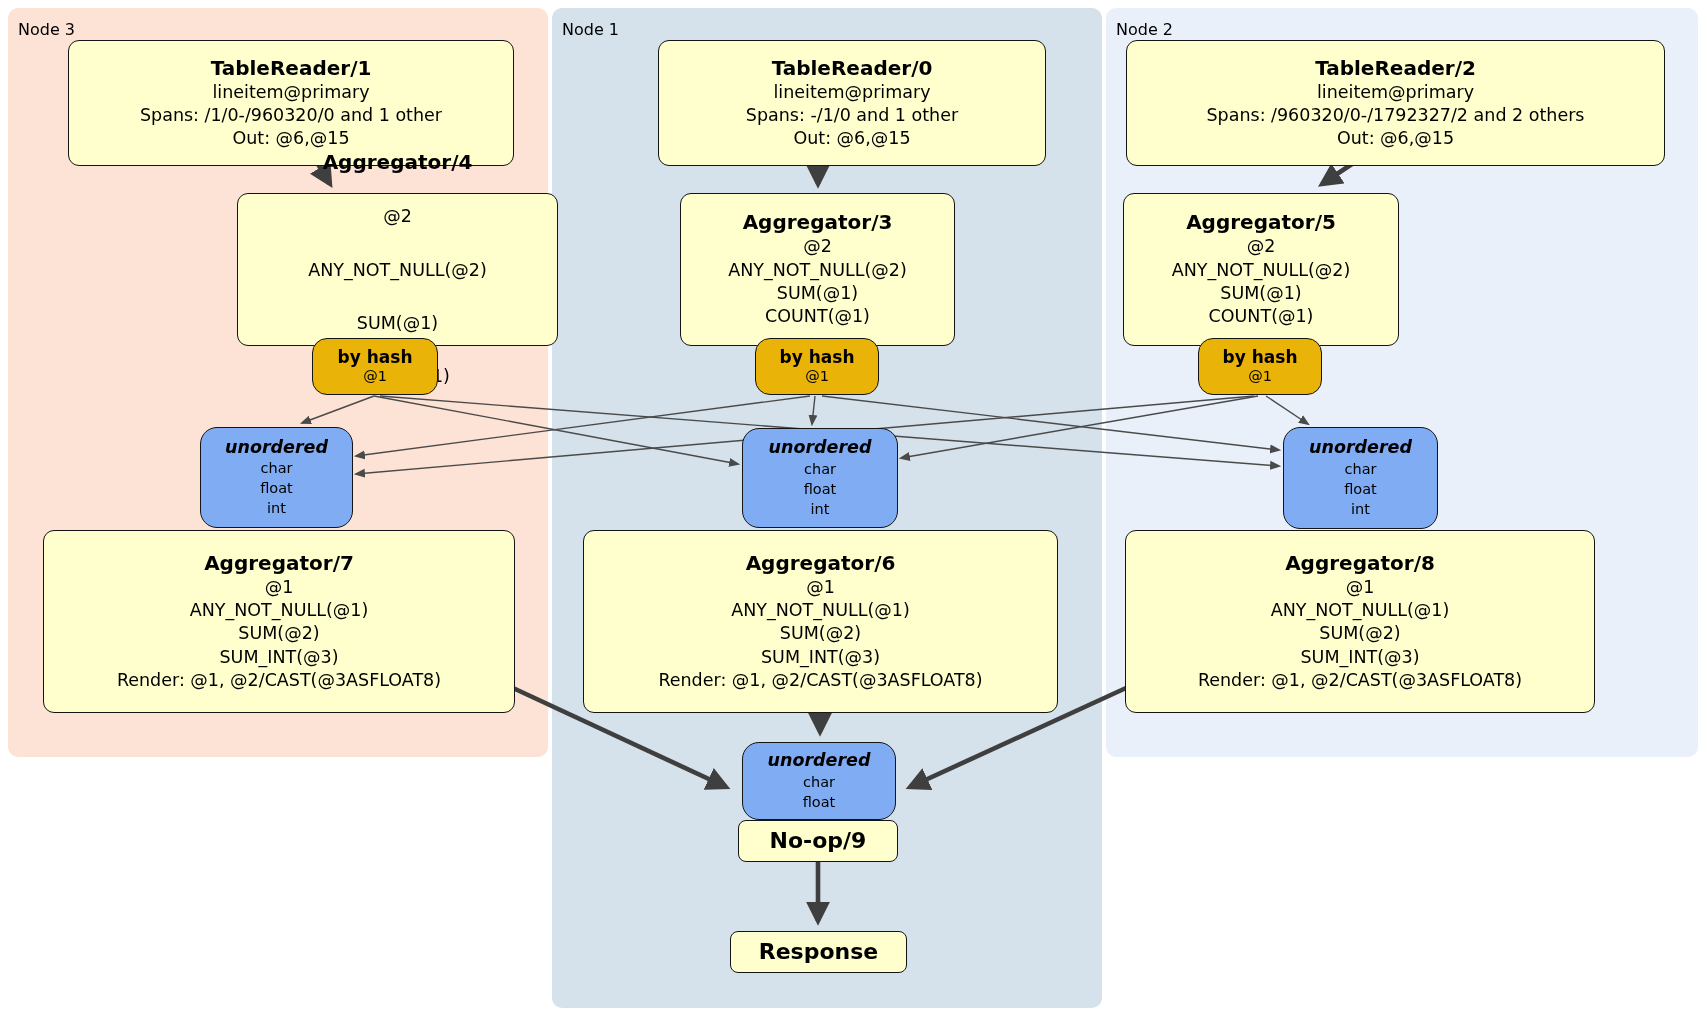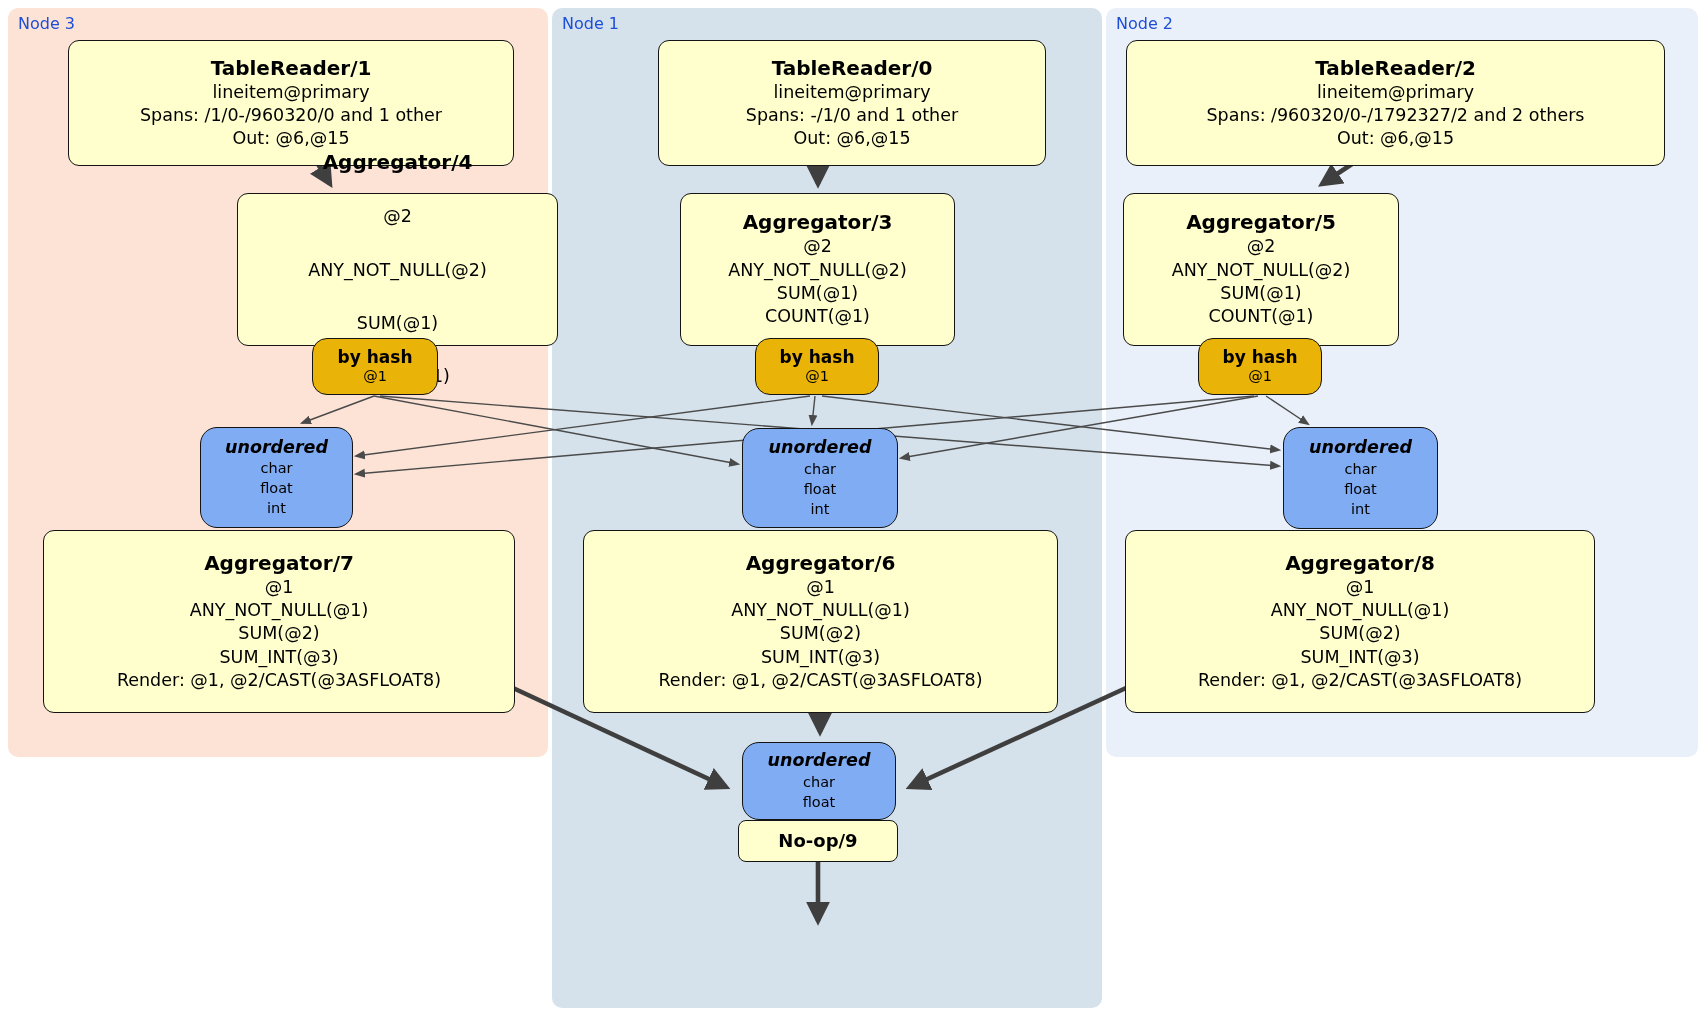--- a/index.html
+++ b/index.html
@@ -1,32 +1,32 @@
 <!DOCTYPE html>
 <html><head>
 <meta charset="utf-8">
 <style>
   html,body{margin:0;padding:0;background:#ffffff;}
   body{font-family:"DejaVu Sans","Liberation Sans",sans-serif;color:#000;}
   .canvas{position:relative;width:1706px;height:1016px;background:#ffffff;overflow:hidden;}
   .region{position:absolute;border-radius:10px;}
-  .region-label{position:absolute;left:10px;top:6px;font-size:16px;color:#1d4ed8;}
+  .region-label{position:absolute;left:10px;top:12px;font-size:16px;color:#000000;}
   .edges{position:absolute;left:0;top:0;width:1706px;height:1016px;}
   .pbox{position:absolute;background:#ffffcd;border:1.6px solid #141414;border-radius:11px;
         display:flex;flex-direction:column;align-items:center;justify-content:center;
         text-align:center;box-sizing:border-box;padding:20px 6px;}
   .pbox .title{font-weight:bold;font-size:20px;line-height:1.25;white-space:nowrap;}
   .pbox .line{font-size:17.5px;line-height:1.33;white-space:nowrap;}
   .router{background:#eab308;border-radius:15px;}
   .router .title{font-size:17px;}
   .router .line{font-size:14.5px;line-height:1.2;}
   .sync{background:#80acf3;border-radius:17px;}
   .sync .title{font-size:17.5px;font-style:italic;}
   .sync .line{font-size:14.5px;line-height:1.38;}
-  .solo .title{font-size:18px;}
+  .solo .title{font-size:22px;}
 </style>
 </head>
 <body>
 
 <div class="canvas">
 
   <div class="region" style="left:8px;top:8px;width:540px;height:749px;background:#fce3d5;">
     <div class="region-label">Node 3</div>
   </div>
   <div class="region" style="left:552px;top:8px;width:550px;height:1000px;background:#d5e2eb;">
@@ -133,20 +133,23 @@
     <div class="line">Render: @1, @2/CAST(@3ASFLOAT8)</div>
   </div>
   <div class="pbox sync" style="left:742px;top:742px;width:154px;height:78px;">
     <div class="title">unordered</div>
     <div class="line">char</div>
     <div class="line">float</div>
   </div>
   <div class="pbox solo" style="left:738px;top:820px;width:160px;height:42px;border-radius:8px;">
     <div class="title">No-op/9</div>
   </div>
+  <div class="pbox solo" style="left:730px;top:931px;width:177px;height:42px;border-radius:8px;">
+    <div class="title">Response</div>
+  </div>
 
   <div class="pbox" style="left:1126px;top:40px;width:539px;height:126px;">
     <div class="title">TableReader/2</div>
     <div class="line">lineitem@primary</div>
     <div class="line">Spans: /960320/0-/1792327/2 and 2 others</div>
     <div class="line">Out: @6,@15</div>
   </div>
   <div class="pbox" style="left:1123px;top:193px;width:276px;height:153px;">
     <div class="title">Aggregator/5</div>
     <div class="line">@2</div>

